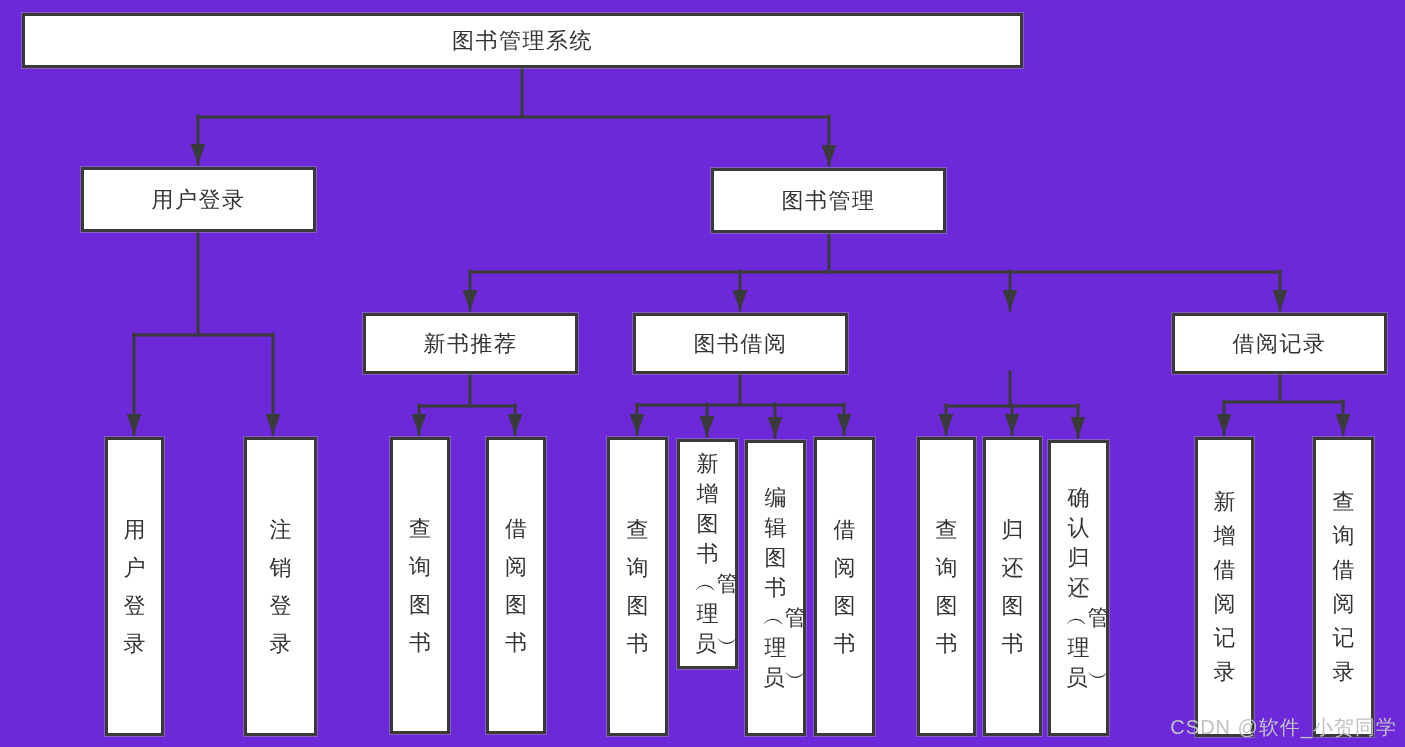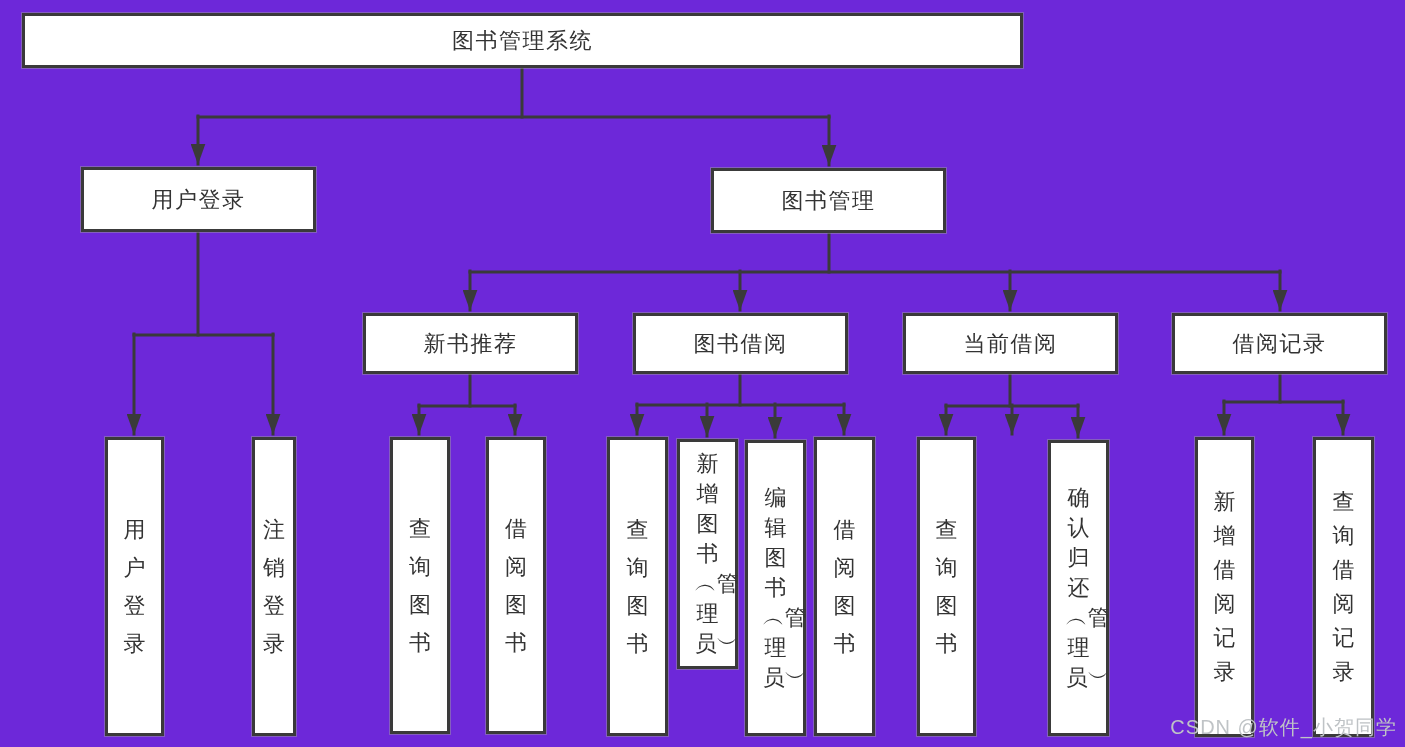--- a/index.html
+++ b/index.html
@@ -106,31 +106,28 @@
   <div class="node h" style="left:711px;top:168px;width:235px;height:65px">
     <span>图书管理</span>
   </div>
 
   <div class="node h" style="left:363px;top:313px;width:215px;height:61px">
     <span>新书推荐</span>
   </div>
   <div class="node h" style="left:633px;top:313px;width:215px;height:61px">
     <span>图书借阅</span>
   </div>
-  <div class="node h" style="left:903px;top:313px;width:215px;height:61px">
-    <span>当前借阅</span>
-  </div>
   <div class="node h" style="left:1172px;top:313px;width:215px;height:61px">
     <span>借阅记录</span>
   </div>
 
   <div class="node v lh38" style="left:105px;top:437px;width:59px;height:299px">
     <span>用户登录</span>
   </div>
-  <div class="node v lh38" style="left:252px;top:437px;width:44px;height:299px">
+  <div class="node v lh38" style="left:244px;top:437px;width:73px;height:299px">
     <span>注销登录</span>
   </div>
 
   <div class="node v lh38" style="left:390px;top:437px;width:60px;height:297px">
     <span>查询图书</span>
   </div>
   <div class="node v lh38" style="left:486px;top:437px;width:60px;height:297px">
     <span>借阅图书</span>
   </div>
 
@@ -143,20 +140,23 @@
   <div class="node v lh30" style="left:745px;top:440px;width:61px;height:296px">
     <span>编辑图书︵管理员︶</span>
   </div>
   <div class="node v lh38" style="left:814px;top:437px;width:61px;height:299px">
     <span>借阅图书</span>
   </div>
 
   <div class="node v lh38" style="left:917px;top:437px;width:59px;height:299px">
     <span>查询图书</span>
   </div>
+  <div class="node v lh38" style="left:983px;top:437px;width:59px;height:299px">
+    <span>归还图书</span>
+  </div>
   <div class="node v lh34" style="left:1195px;top:437px;width:59px;height:300px">
     <span>新增借阅记录</span>
   </div>
 
   <div class="node v lh30" style="left:1048px;top:440px;width:61px;height:296px">
     <span>确认归还︵管理员︶</span>
   </div>
   <div class="node v lh34" style="left:1313px;top:437px;width:61px;height:300px">
     <span>查询借阅记录</span>
   </div>

